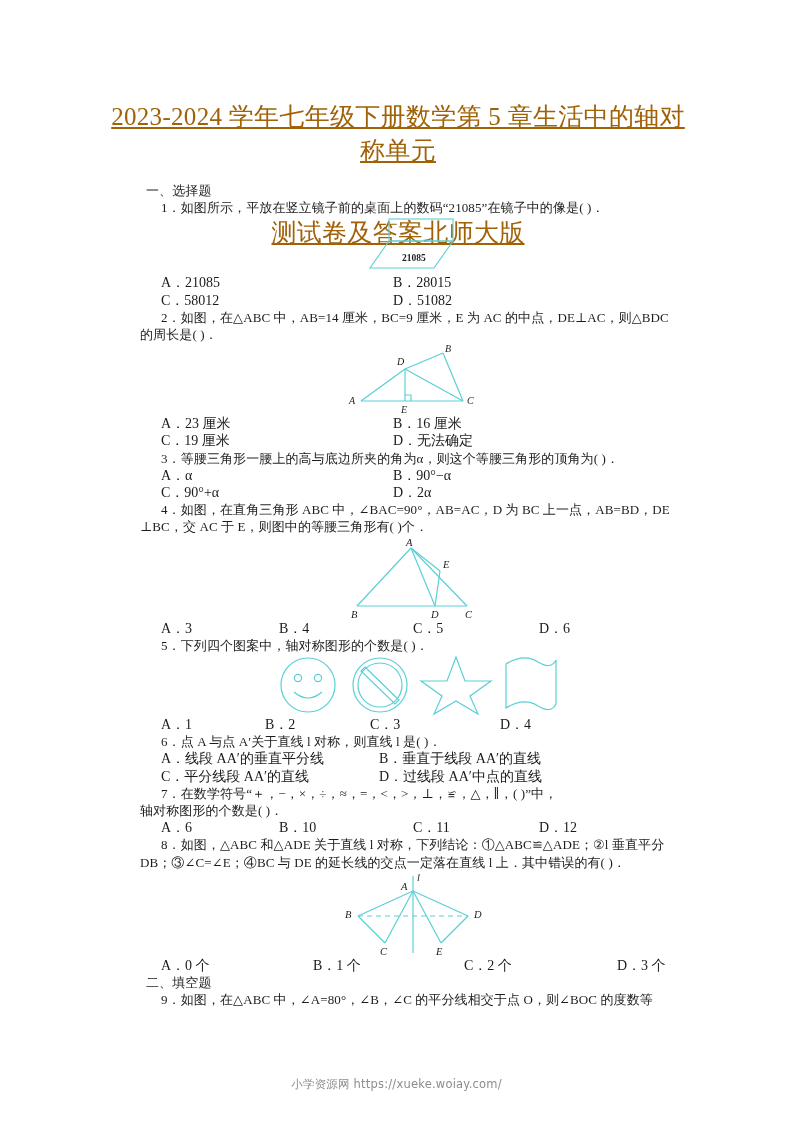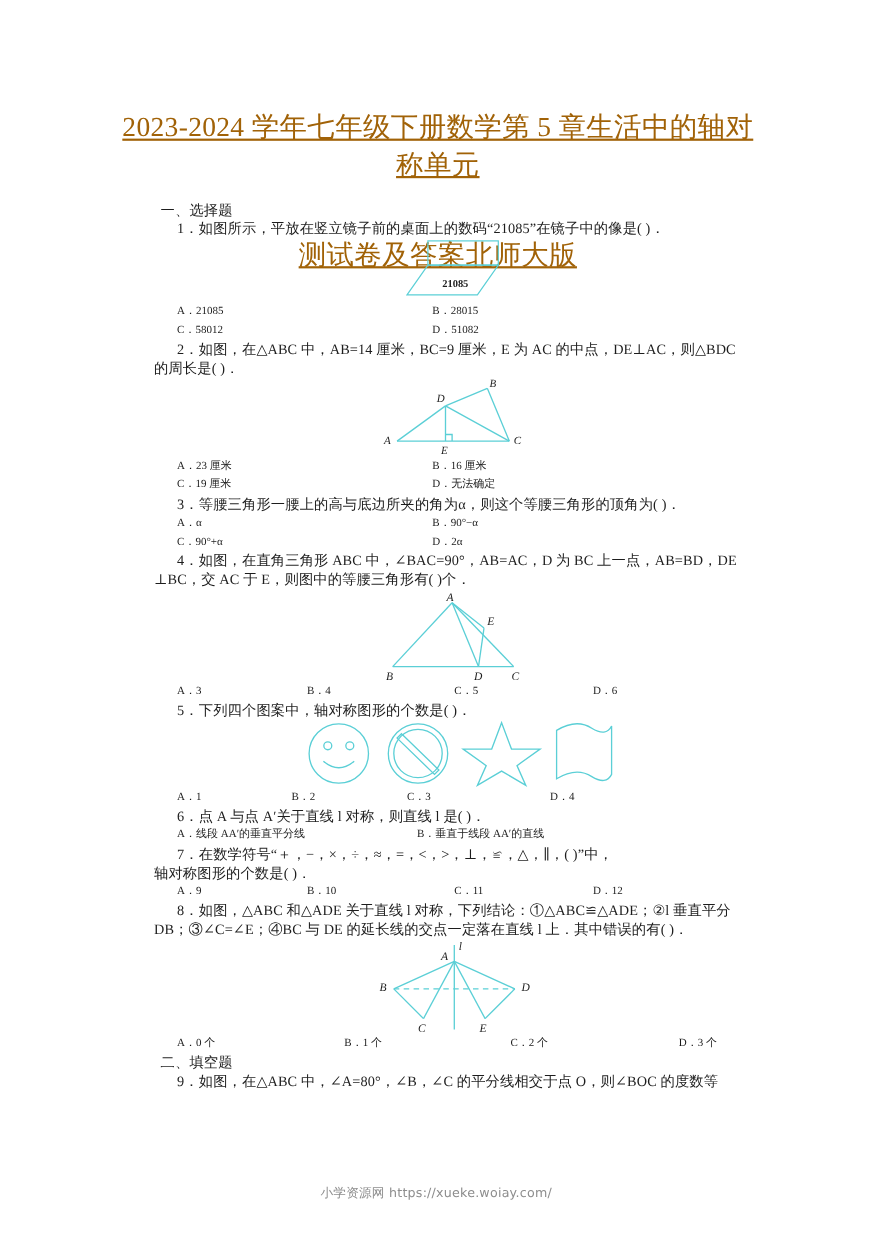--- a/index.html
+++ b/index.html
@@ -51,21 +51,21 @@
     color: #1d1d1d;
     white-space: nowrap;
     letter-spacing: 0.1px;
   }
   .indent { padding-left: 21px; }
   .sec-head { padding-left: 6px; }
 
   
   .opts {
     display: flex;
-    font-size: 10px;
+    font-size: 14px;
     line-height: 17.2px;
     padding-left: 21px;
   }
   .opts > span { display: block; }
   .c2 > span:nth-child(1) { width: 232px; }
   .c2 > span:nth-child(2) { width: 232px; }
   .c4a > span:nth-child(1) { width: 118px; }
   .c4a > span:nth-child(2) { width: 118px; }
   .c4a > span:nth-child(3) { width: 126px; margin-left: 16px; }
   .c4b > span:nth-child(1) { width: 104px; }
@@ -227,25 +227,29 @@
       <span>B．2</span>
       <span>C．3</span>
       <span>D．4</span>
     </div>
 
     <div class="ln indent">6．点 A 与点 A′关于直线 l 对称，则直线 l 是(     )．</div>
     <div class="opts c2w">
       <span>A．线段 AA′的垂直平分线</span>
       <span>B．垂直于线段 AA′的直线</span>
     </div>
+    <div class="opts c2w">
+      <span>C．平分线段 AA′的直线</span>
+      <span>D．过线段 AA′中点的直线</span>
+    </div>
 
     <div class="ln indent">7．在数学符号“＋，−，×，÷，≈，=，&lt;，&gt;，⊥，≌，△，∥，(     )”中，</div>
     <div class="ln">轴对称图形的个数是(     )．</div>
     <div class="opts c4a">
-      <span>A．9</span>
+      <span>A．6</span>
       <span>B．10</span>
       <span>C．11</span>
       <span>D．12</span>
     </div>
 
     <div class="ln indent">8．如图，△ABC 和△ADE 关于直线 l 对称，下列结论：①△ABC≌△ADE；②l 垂直平分</div>
     <div class="ln">DB；③∠C=∠E；④BC 与 DE 的延长线的交点一定落在直线 l 上．其中错误的有(     )．</div>
 
     <div class="fig-wrap">
       <svg class="fig" width="170" height="86" viewBox="0 0 170 86">

